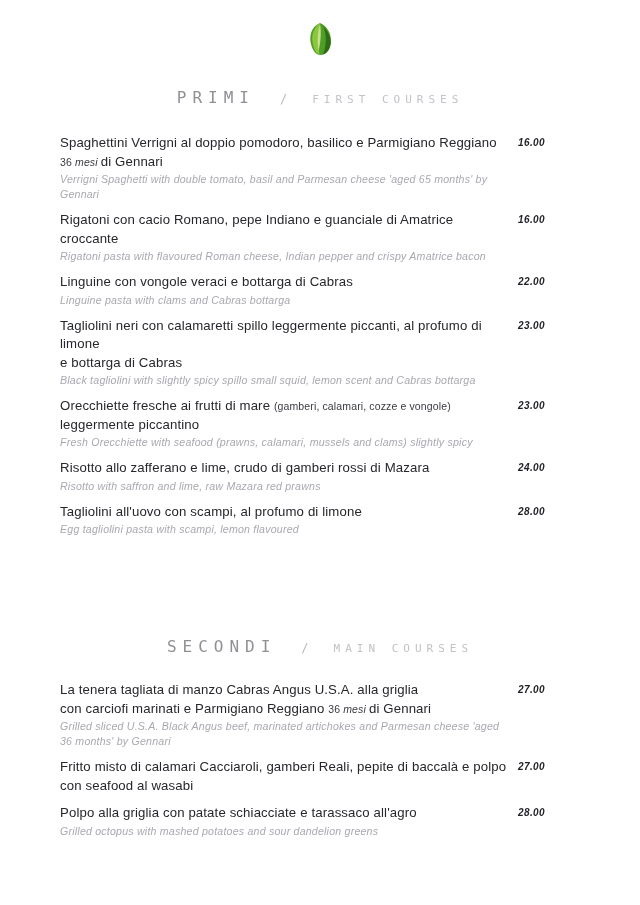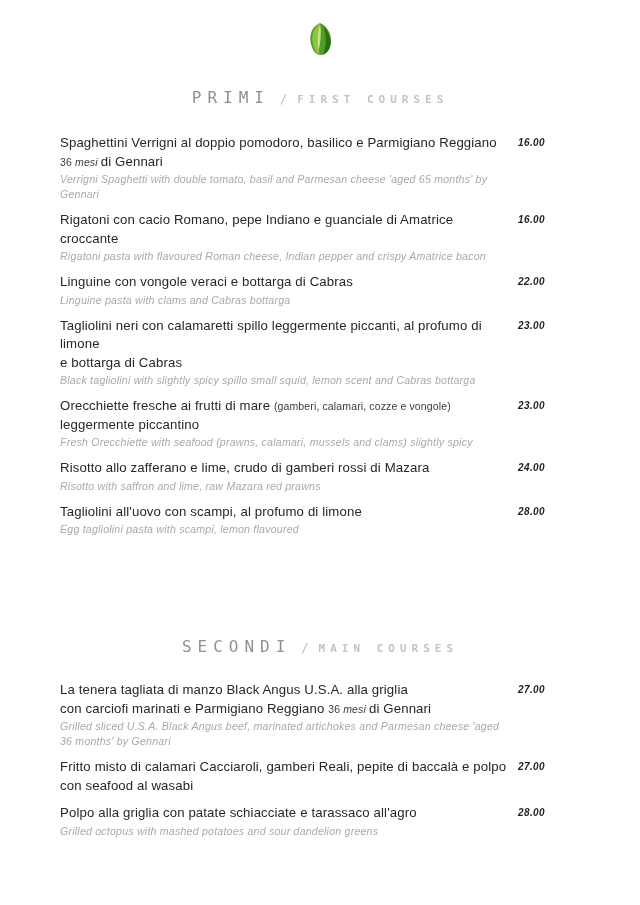--- a/index.html
+++ b/index.html
@@ -38,41 +38,41 @@
 
   
   .section-head {
     text-align: center;
     margin: 0;
     padding: 0;
     height: 26px;
     display: flex;
     align-items: baseline;
     justify-content: center;
-    gap: 10px;
+    gap: 25px;
     white-space: nowrap;
   }
   .section-head .sh-it {
     font-family: "DejaVu Sans Mono", monospace;
     font-size: 16px;
     letter-spacing: 6px;
     color: #8f8f96;
     font-weight: 400;
   }
   .section-head .sh-slash {
     font-family: "DejaVu Sans Mono", monospace;
     font-size: 12px;
     color: #b9b9c0;
   }
   .section-head .sh-en {
     font-family: "DejaVu Sans Mono", monospace;
     font-size: 11px;
     letter-spacing: 5px;
     color: #c2c2c8;
-    font-weight: 700;
+    font-weight: 400;
   }
 
   
   .items {
     margin: 0;
     padding: 0;
     list-style: none;
   }
   .item {
     display: flex;
@@ -201,21 +201,21 @@
     </ul>
 
   <div class="section-head secondi-head">
     <span class="sh-it">SECONDI</span>
     <span class="sh-slash">/</span>
     <span class="sh-en">MAIN COURSES</span>
   </div>
   <ul class="items secondi-list" id="secondi-list">
       <li class="item">
         <div class="item-body">
-          <div class="item-name"><span>La tenera tagliata di manzo Black Angus U.S.A. alla griglia</span><br><span>con carciofi marinati e Parmigiano Reggiano </span><span class="small">36 </span><span class="small-i">mesi </span><span>di Gennari</span></div>
+          <div class="item-name"><span>La tenera tagliata di manzo Cabras Angus U.S.A. alla griglia</span><br><span>con carciofi marinati e Parmigiano Reggiano </span><span class="small">36 </span><span class="small-i">mesi </span><span>di Gennari</span></div>
           <div class="item-desc">Grilled sliced U.S.A. Black Angus beef, marinated artichokes and Parmesan cheese 'aged 36 months' by Gennari</div>
         </div>
         <div class="item-price">27.00</div>
       </li>
       <li class="item">
         <div class="item-body">
           <div class="item-name"><span>Fritto misto di calamari Cacciaroli, gamberi Reali, pepite di baccalà e polpo</span><br><span>con seafood al wasabi</span></div>
         </div>
         <div class="item-price">27.00</div>
       </li>

